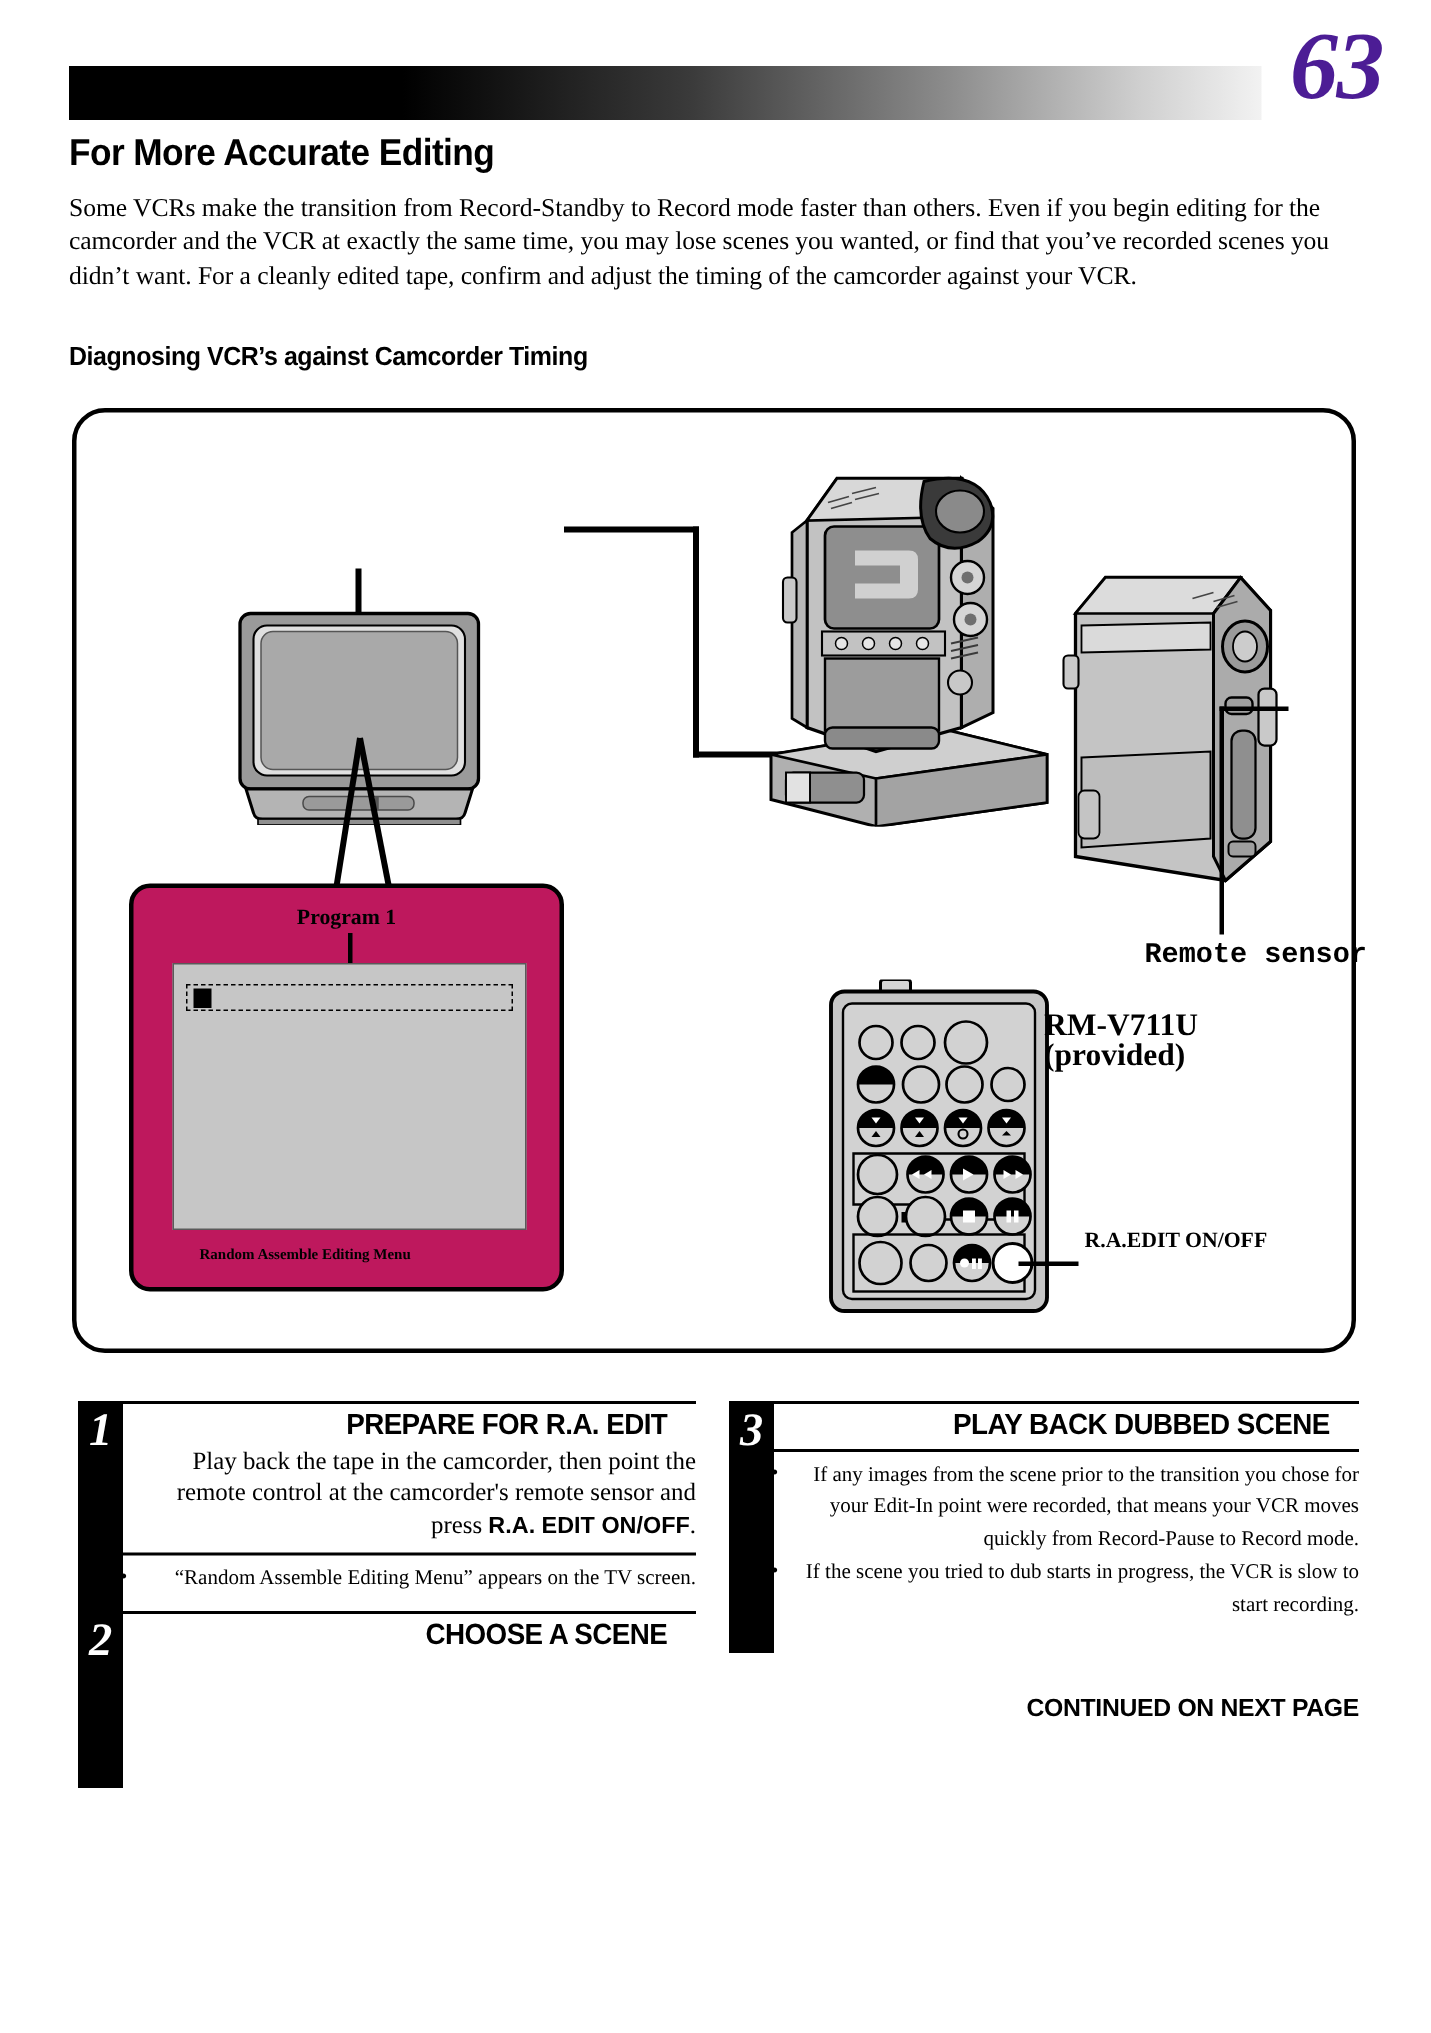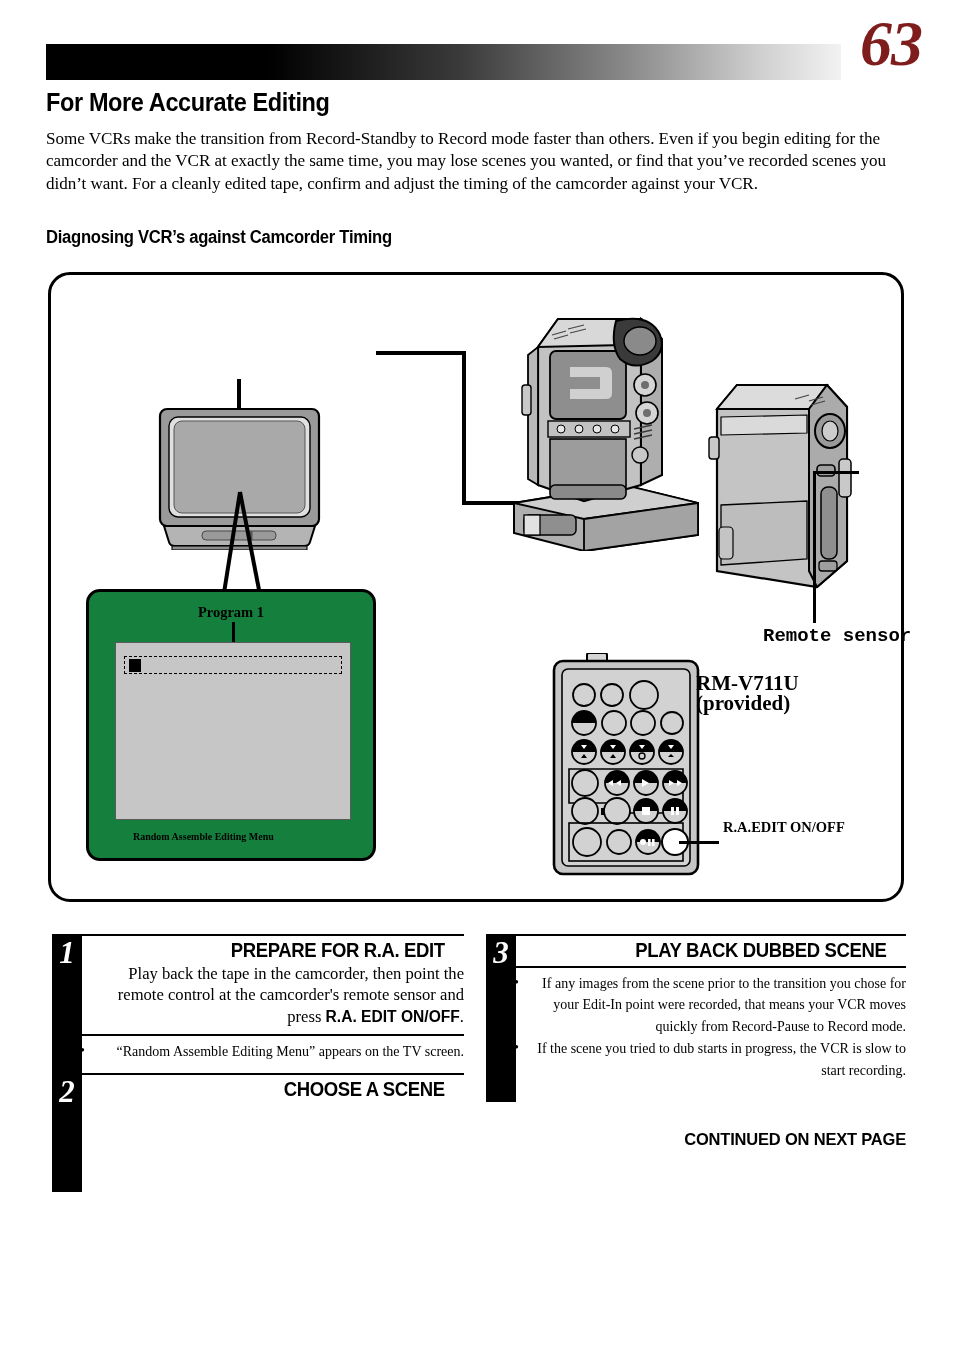--- a/index.html
+++ b/index.html
@@ -28,21 +28,21 @@
   #page-number {
     position: absolute;
     right: 32px;
     top: 12px;
     font-family: "Liberation Serif", serif;
     font-style: italic;
     font-weight: bold;
     font-size: 64px;
     line-height: 64px;
     letter-spacing: -1px;
-    color: #7f1d1d;
+    color: #4c1d95;
   }
 
   #title {
     position: absolute;
     left: 46px;
     top: 88px;
     font-family: "Liberation Sans", sans-serif;
     font-weight: bold;
     font-size: 25px;
     letter-spacing: -0.4px;
@@ -119,21 +119,21 @@
   
   #menu-box {
     position: absolute;
     left: 35px;
     top: 314px;
     width: 290px;
     height: 272px;
     border: 3.5px solid #000;
     border-radius: 14px;
     box-sizing: border-box;
-    background: #15803d;
+    background: #be185d;
   }
   #program-label {
     position: absolute;
     left: 0; right: 0;
     top: 12px;
     text-align: center;
     font-family: "Liberation Serif", serif;
     font-weight: bold;
     font-size: 14.5px;
   }

